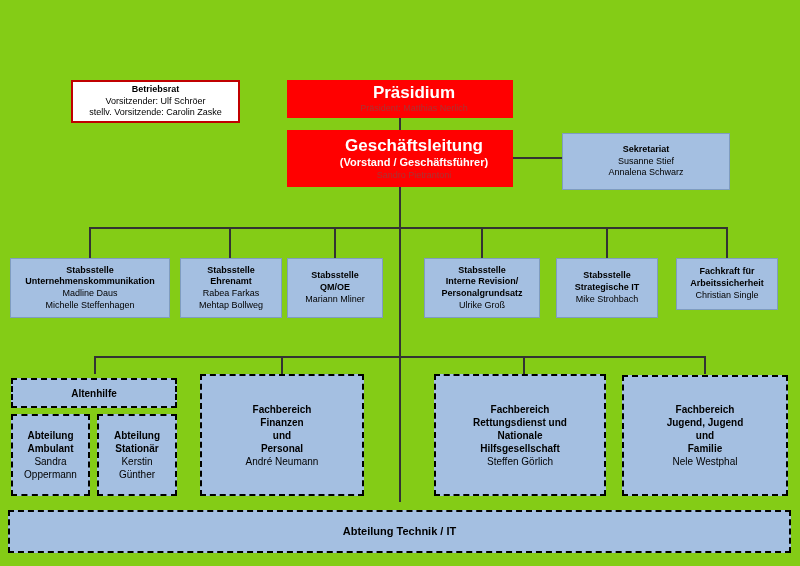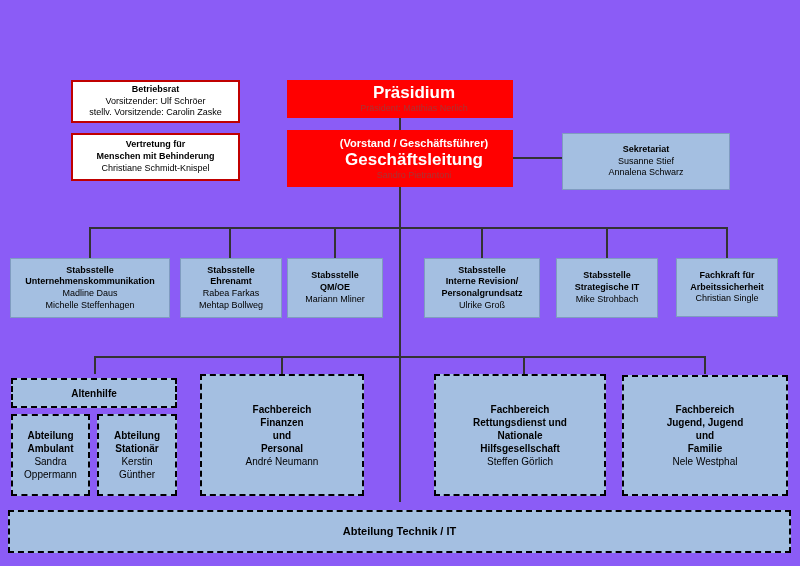--- a/index.html
+++ b/index.html
@@ -1,16 +1,16 @@
 <!DOCTYPE html>
 <html style="--red: #ff0000; --red-subtext: #aa3333; --red-border: #c00000; --blue-fill: #a4bfe1; --blue-border: #7f9cc0; --line: #333333;"><head>
 <meta charset="utf-8">
 <style>
   html,body{margin:0;padding:0;background:#fff;font-family:"Liberation Sans",sans-serif;}
-  #canvas{position:relative;width:800px;height:566px;background:#8b5cf6;overflow:hidden;}
+  #canvas{position:relative;width:800px;height:566px;background:#84cc16;overflow:hidden;}
   .box{position:absolute;box-sizing:border-box;display:flex;flex-direction:column;
        justify-content:center;align-items:center;text-align:center;line-height:1.3;color:#000;}
   .red{background:var(--red,#ff0000);color:#fff;border:none;padding-left:28px;}
   .red .sub{color:var(--red-subtext,#aa3333);}
   .white-red{background:#fff;border:2px solid var(--red-border,#c00000);}
   .blue{background:var(--blue-fill,#a4bfe1);border:1px solid var(--blue-border,#7f9cc0);}
   .dashed{background:var(--blue-fill,#a4bfe1);border:2px dashed #000;}
   .b{font-weight:bold;}
   .fs9{font-size:9px;}
   .fs10{font-size:10px;}
@@ -22,21 +22,21 @@
   #betriebsrat{left:71px;top:80px;width:169px;height:43px;}
   #vertretung{left:71px;top:133px;width:169px;height:48px;}
   #praesidium{left:287px;top:80px;width:226px;height:38px;}
   #geschaeftsleitung{left:287px;top:130px;width:226px;height:57px;}
   #sekretariat{left:562px;top:133px;width:168px;height:57px;}
   #stab1{left:10px;top:258px;width:160px;height:60px;}
   #stab2{left:180px;top:258px;width:102px;height:60px;}
   #stab3{left:287px;top:258px;width:96px;height:60px;}
   #stab4{left:424px;top:258px;width:116px;height:60px;}
   #stab5{left:556px;top:258px;width:102px;height:60px;}
-  #stab6{left:676px;top:258px;width:102px;height:59px;}
+  #stab6{left:676px;top:258px;width:102px;height:52px;}
   #altenhilfe{left:11px;top:378px;width:166px;height:30px;}
   #ambulant{left:11px;top:414px;width:79px;height:82px;}
   #stationaer{left:97px;top:414px;width:80px;height:82px;}
   #finanzen{left:200px;top:374px;width:164px;height:122px;}
   #rettungsdienst{left:434px;top:374px;width:172px;height:122px;}
   #kinder{left:622px;top:375px;width:166px;height:121px;}
   #technik{left:8px;top:502px;width:783px;height:43px;margin-top:8px;}
 
   
   #l-pr-gl{left:399px;top:118px;width:2px;height:12px;}
@@ -70,34 +70,29 @@
   <div class="vline l-bot-v" id="l-bd2"></div>
   <div class="vline l-bot-v" id="l-bd3"></div>
   <div class="vline l-bot-v" id="l-bd4"></div>
 
   <div class="box white-red fs9" id="betriebsrat">
     <div class="b">Betriebsrat</div>
     <div>Vorsitzender: Ulf Schröer</div>
     <div>stellv. Vorsitzende: Carolin Zaske</div>
   </div>
 
-  <div class="box white-red fs9" id="vertretung">
-    <div class="b">Vertretung für</div>
-    <div class="b">Menschen mit Behinderung</div>
-    <div>Christiane Schmidt-Knispel</div>
-  </div>
 
   <div class="box red" id="praesidium">
     <div class="b fs17">Präsidium</div>
     <div class="sub fs9">Präsident: Matthias Nerlich</div>
   </div>
 
   <div class="box red" id="geschaeftsleitung">
+    <div class="b fs17">Geschäftsleitung</div>
     <div class="b fs11">(Vorstand / Geschäftsführer)</div>
-    <div class="b fs17">Geschäftsleitung</div>
     <div class="sub fs9">Sandro Pietrantoni</div>
   </div>
 
   <div class="box blue fs9" id="sekretariat">
     <div class="b">Sekretariat</div>
     <div>Susanne Stief</div>
     <div>Annalena Schwarz</div>
   </div>
 
   <div class="box blue fs9" id="stab1">

